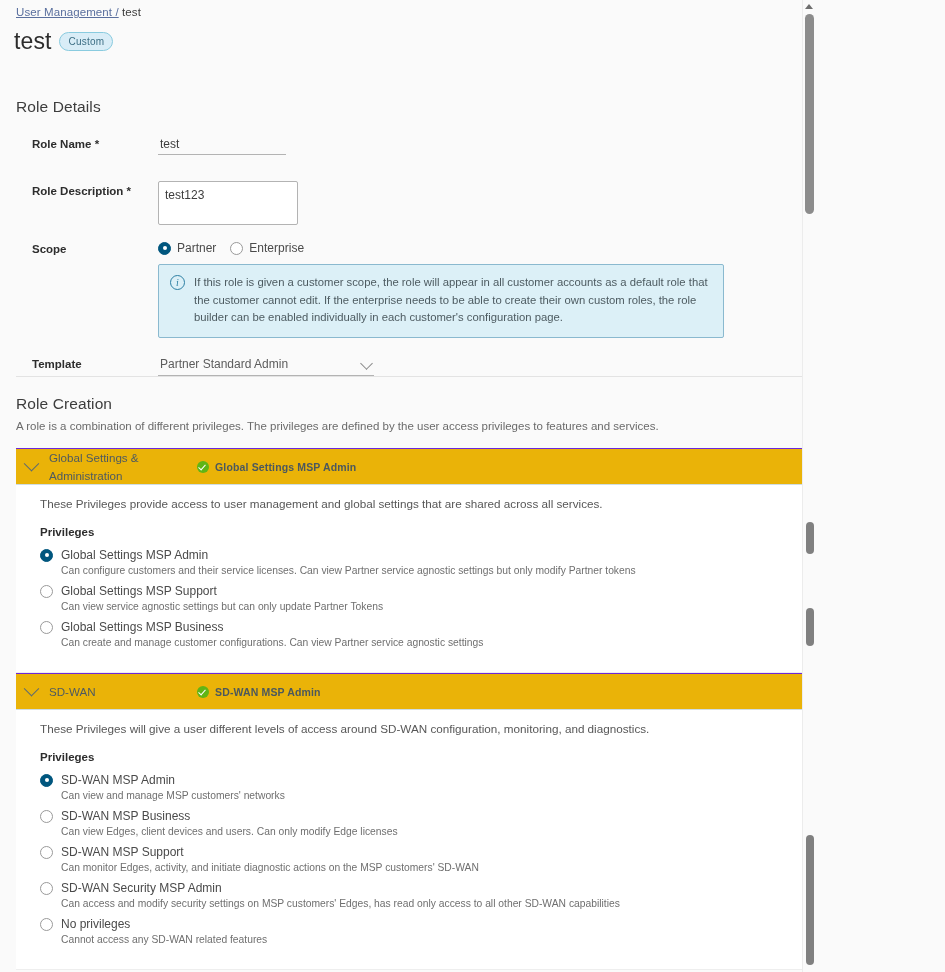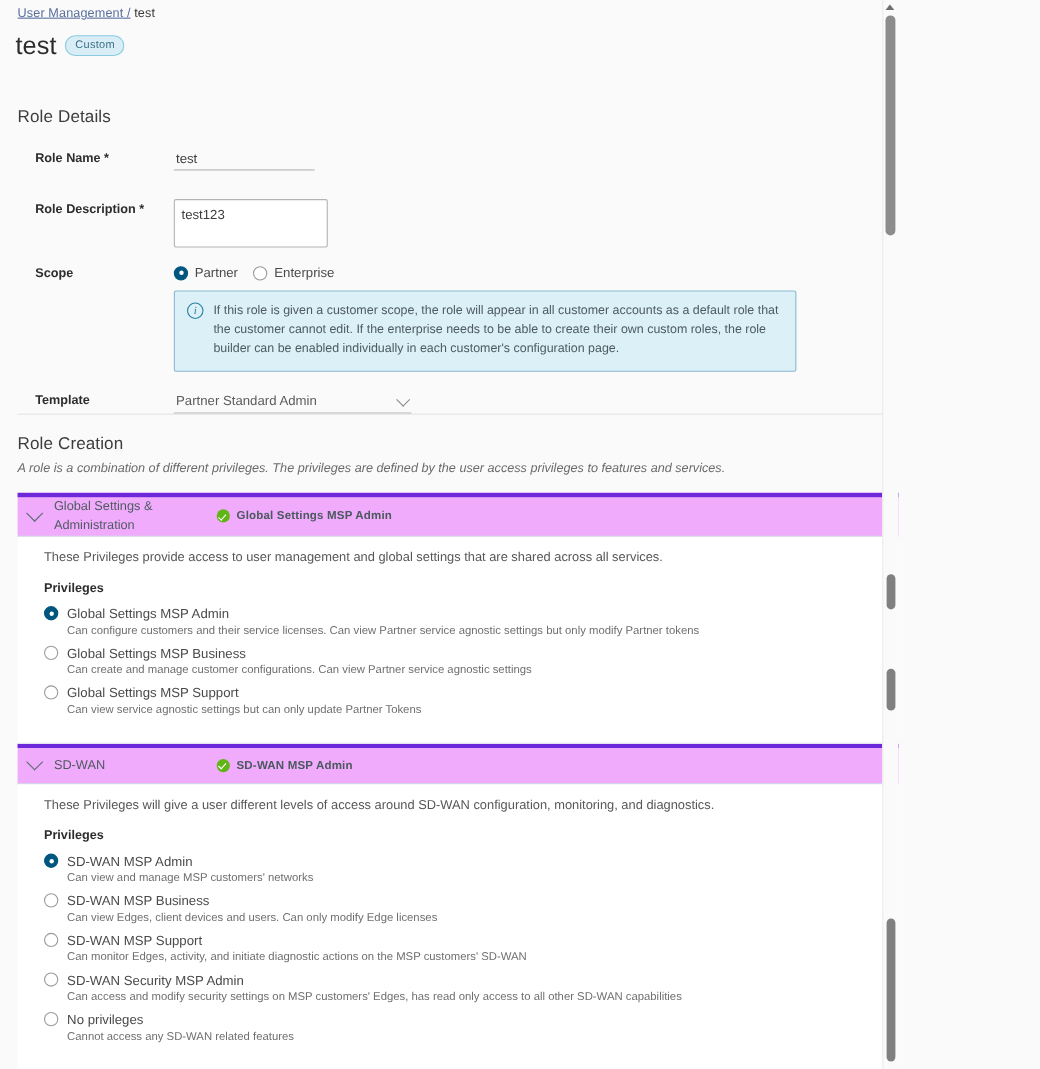--- a/index.html
+++ b/index.html
@@ -49,21 +49,21 @@
     font-size: 10px;
     letter-spacing: .25px;
   }
 
   
   .section-heading {
     font-size: 15.5px; font-weight: 400; color: #3d3d3d;
     letter-spacing: .1px;
   }
   .section-sub {
-    font-size: 11.5px; color: #6b6b6b; font-style: italic;
+    font-size: 11.5px; color: #6b6b6b;
   }
 
   #role-details-heading { position: absolute; left: 16px; top: 98px; }
 
   
   .form { position: absolute; left: 0; top: 136px; width: 900px; }
   .form-row {
     display: flex; align-items: flex-start;
     margin-bottom: 18px;
   }
@@ -155,22 +155,22 @@
     width: 912px; height: 1px; background: #e3e3e3;
   }
 
   
   #role-creation-heading { position: absolute; left: 16px; top: 395px; }
   #role-creation-sub { position: absolute; left: 16px; top: 420px; }
 
   .accordions { position: absolute; left: 16px; top: 448px; width: 904px; }
 
   .acc-header {
-    background: #f0abfc;
-    border-top: 4px solid #6d28d9;
+    background: #eab308;
+    border-top: 1px solid #6d28d9;
     border-bottom: 1px solid #cfdde3;
     display: flex; align-items: center;
     padding: 0 0 0 10px;
     min-height: 37px;
     cursor: pointer;
   }
   .acc-chevron {
     width: 11px; height: 11px; flex: 0 0 11px;
     border-right: 1.5px solid #5d6b72;
     border-bottom: 1.5px solid #5d6b72;
@@ -330,31 +330,31 @@
           <div class="priv-row">
             <span class="radio checked"></span>
             <span class="priv-label">Global Settings MSP Admin</span>
           </div>
           <div class="priv-desc">Can configure customers and their service licenses. Can view Partner service agnostic settings but only modify Partner tokens</div>
         </div>
 
         <div class="priv-item">
           <div class="priv-row">
             <span class="radio"></span>
+            <span class="priv-label">Global Settings MSP Support</span>
+          </div>
+          <div class="priv-desc">Can view service agnostic settings but can only update Partner Tokens</div>
+        </div>
+
+        <div class="priv-item">
+          <div class="priv-row">
+            <span class="radio"></span>
             <span class="priv-label">Global Settings MSP Business</span>
           </div>
           <div class="priv-desc">Can create and manage customer configurations. Can view Partner service agnostic settings</div>
-        </div>
-
-        <div class="priv-item">
-          <div class="priv-row">
-            <span class="radio"></span>
-            <span class="priv-label">Global Settings MSP Support</span>
-          </div>
-          <div class="priv-desc">Can view service agnostic settings but can only update Partner Tokens</div>
         </div>
       </div>
     </div>
 
     <div>
       <div class="acc-header">
         <span class="acc-chevron"></span>
         <span class="acc-title">SD-WAN</span>
         <span class="acc-status">
           <span class="check-icon"></span>

